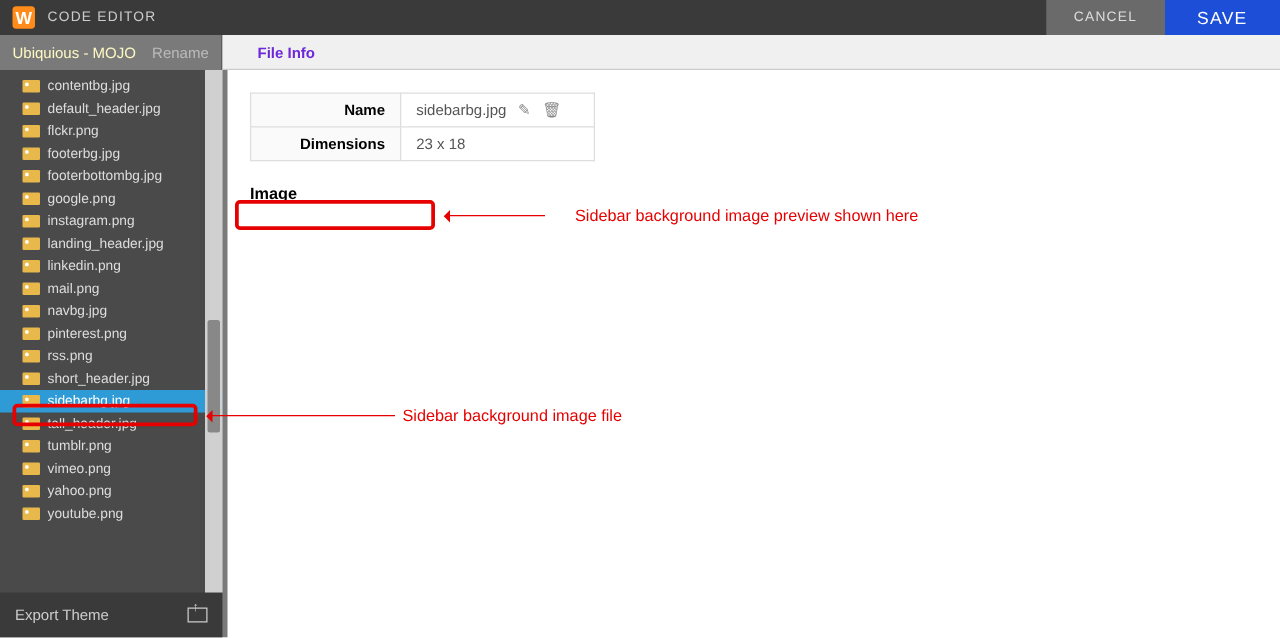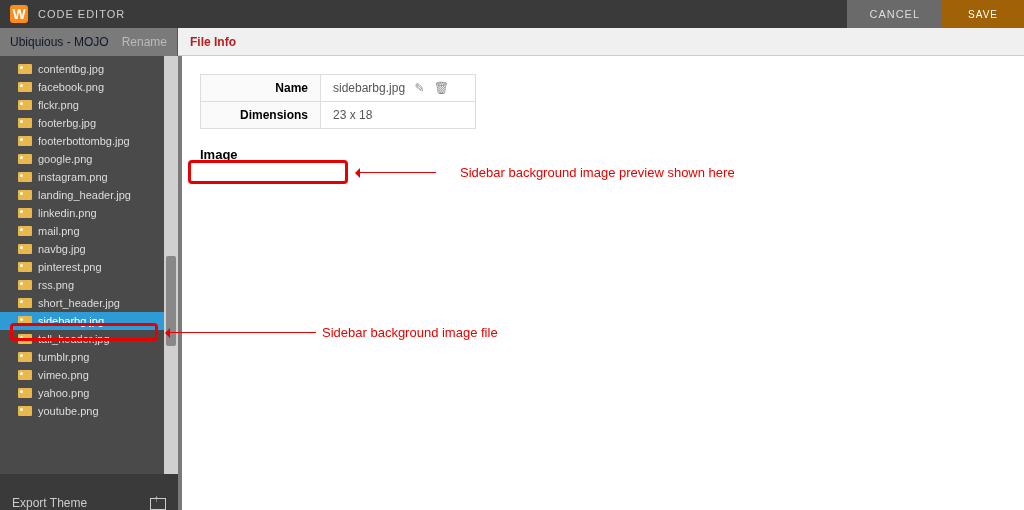--- a/index.html
+++ b/index.html
@@ -3,36 +3,36 @@
   <meta charset="utf-8">
   <style>
     * { box-sizing: border-box; margin: 0; padding: 0; }
     body { font-family: Arial, sans-serif; font-size: 12px; background: #fff; width: 1024px; height: 510px; overflow: hidden; position: relative; }
     
     .topbar { height: 28px; background: #3a3a3a; display: flex; align-items: center; padding: 0 10px; position: relative; }
     .logo { width: 18px; height: 18px; background: #ff8c1a; border-radius: 3px; display: flex; align-items: center; justify-content: center; color: #fff; font-weight: bold; font-size: 14px; margin-right: 10px; }
     .topbar-title { color: #ccc; font-size: 11px; letter-spacing: 1px; }
     .topbar-buttons { position: absolute; right: 0; top: 0; display: flex; height: 28px; }
     .btn-cancel { background: #6a6a6a; color: #ddd; padding: 0 22px; display: flex; align-items: center; font-size: 11px; letter-spacing: 1px; cursor: pointer; }
-    .btn-save { background: #a16207; color: #fff; padding: 0 26px; display: flex; align-items: center; font-size: 10px; letter-spacing: 1px; cursor: pointer; }
+    .btn-save { background: #1d4ed8; color: #fff; padding: 0 26px; display: flex; align-items: center; font-size: 14px; letter-spacing: 1px; cursor: pointer; }
     
     .subheader { height: 28px; display: flex; }
     .subheader-left { width: 178px; background: #7a7a7a; display: flex; align-items: center; padding: 0 10px; color: #eee; font-size: 12px; border-right: 1px solid #555; }
-    .subheader-left .theme { color: #0f172a; }
+    .subheader-left .theme { color: #fef9c3; }
     .subheader-left .rename { margin-left: auto; color: #bbb; cursor: pointer; }
-    .subheader-right { flex: 1; background: #f0f0f0; border-bottom: 1px solid #ccc; display: flex; align-items: center; padding: 0 12px; font-weight: bold; font-size: 12px; color: #b91c1c; }
+    .subheader-right { flex: 1; background: #f0f0f0; border-bottom: 1px solid #ccc; display: flex; align-items: center; padding: 0 28px; font-weight: bold; font-size: 12px; color: #6d28d9; }
     
     .main { display: flex; height: calc(510px - 56px); }
     .sidebar { width: 178px; background: #4a4a4a; display: flex; flex-direction: column; position: relative; }
     .file-list { flex: 1; overflow-y: auto; padding-top: 4px; }
     .file-item { display: flex; align-items: center; height: 18px; padding: 0 6px 0 18px; color: #ddd; font-size: 11px; cursor: pointer; white-space: nowrap; }
     .file-item.selected { background: #2e9bd6; color: #fff; }
     .file-icon { width: 14px; height: 10px; background: #e8b84a; margin-right: 6px; border-radius: 1px; position: relative; }
     .file-icon::before { content: ''; position: absolute; left: 2px; top: 2px; width: 3px; height: 3px; background: #fff; border-radius: 50%; }
-    .export-bar { height: 36px; background: #3a3a3a; display: flex; align-items: flex-end; padding: 0 12px; color: #ccc; font-size: 12px; }
+    .export-bar { height: 36px; background: #3a3a3a; display: flex; align-items: center; padding: 0 12px; color: #ccc; font-size: 12px; }
     .export-bar .export-icon { margin-left: auto; width: 16px; height: 12px; border: 1px solid #ccc; position: relative; }
     .export-bar .export-icon::after { content: '↑'; position: absolute; top: -6px; left: 3px; font-size: 10px; color: #ccc; }
     .scrollbar-track { position: absolute; right: 0; top: 0; width: 14px; height: calc(100% - 36px); background: #d0d0d0; }
     .scrollbar-thumb { position: absolute; left: 2px; width: 10px; background: #888; border-radius: 2px; top: 200px; height: 90px; }
     
     .content { flex: 1; background: #fff; padding: 18px; border-left: 4px solid #7a7a7a; }
     .info-table { border: 1px solid #ddd; border-collapse: collapse; margin-bottom: 18px; }
     .info-table td { border: 1px solid #ddd; padding: 6px 12px; font-size: 12px; }
     .info-table .label-cell { width: 120px; text-align: right; font-weight: bold; background: #fafafa; padding-left: 30px; }
     .info-table .value-cell { width: 155px; color: #555; }
@@ -67,21 +67,21 @@
 
 <div class="main">
   <div class="sidebar">
     <div class="file-list" id="file-list">
         <div class="file-item">
           <span class="file-icon"></span>
           <span>contentbg.jpg</span>
         </div>
         <div class="file-item">
           <span class="file-icon"></span>
-          <span>facebook.png</span>
+          <span>default_header.jpg</span>
         </div>
         <div class="file-item">
           <span class="file-icon"></span>
           <span>flckr.png</span>
         </div>
         <div class="file-item">
           <span class="file-icon"></span>
           <span>footerbg.jpg</span>
         </div>
         <div class="file-item">

